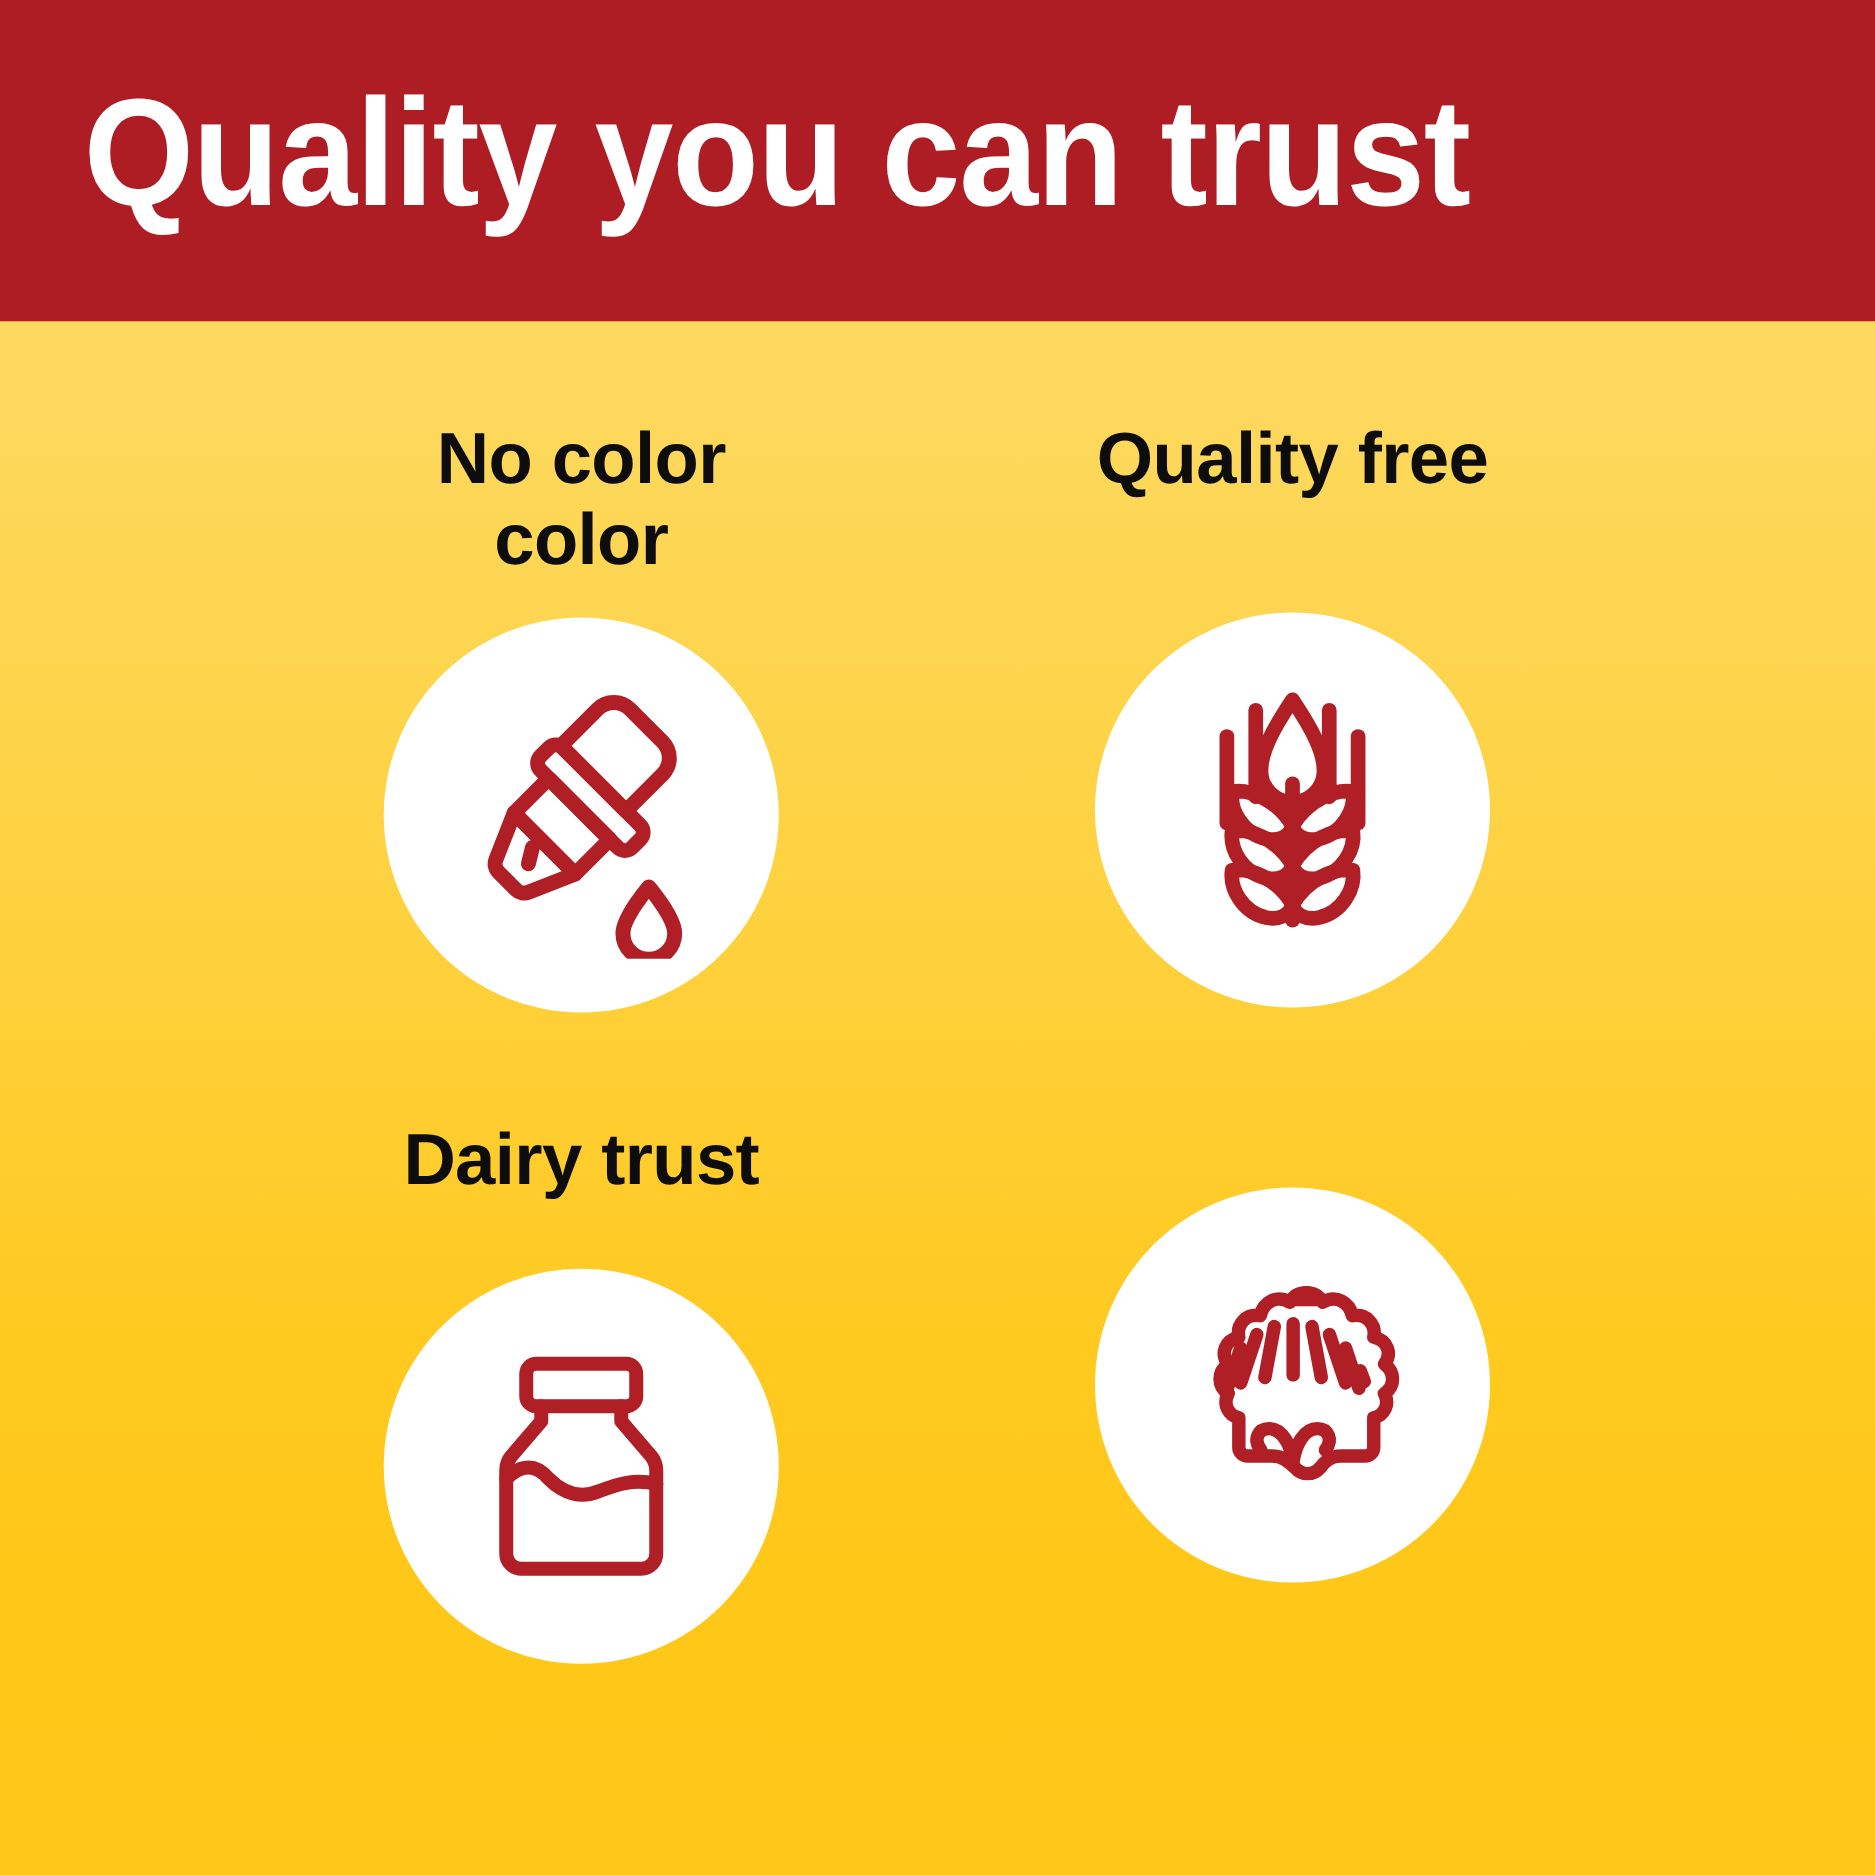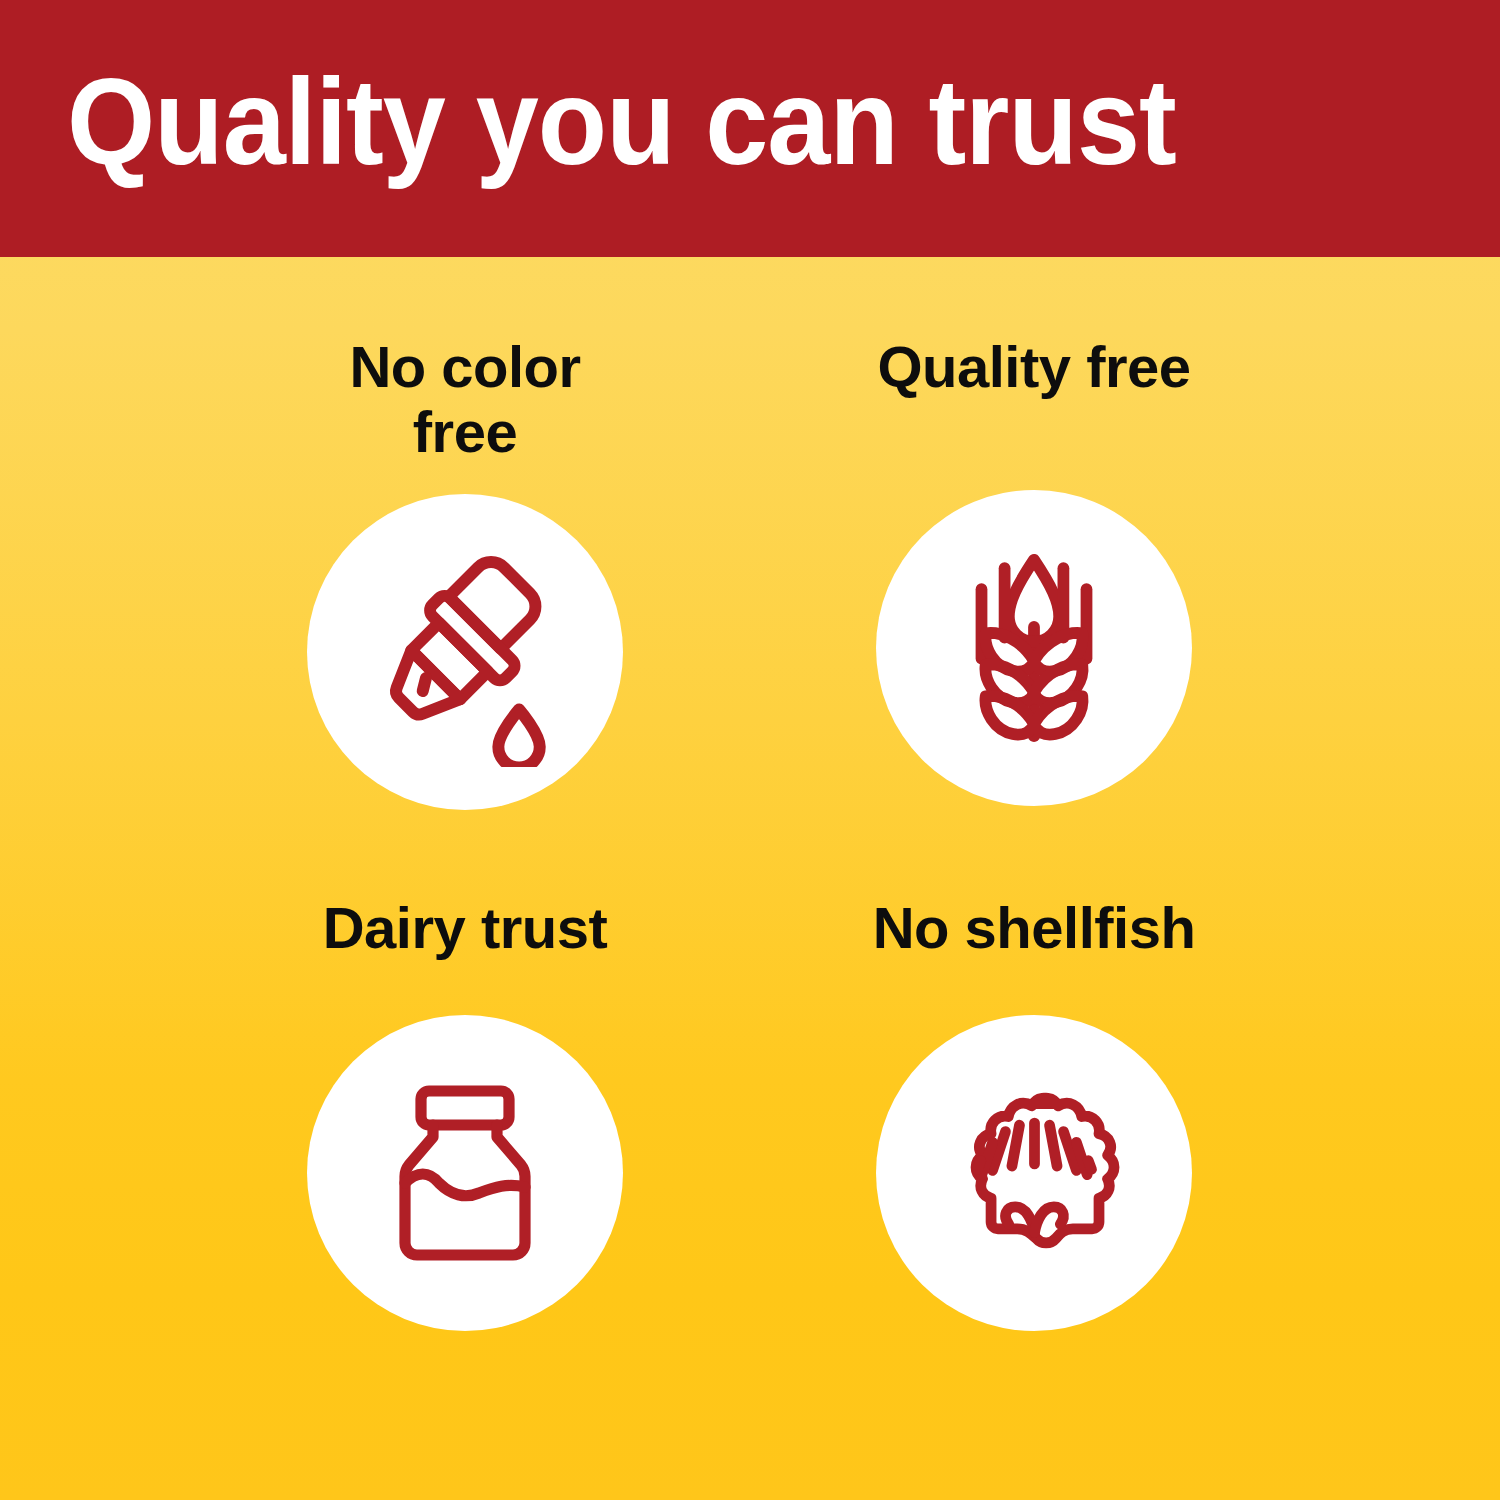--- a/index.html
+++ b/index.html
@@ -72,21 +72,21 @@
 
   <div class="header-band">
     <h1 class="header-title">Quality you can trust</h1>
   </div>
 
   <div class="badges">
 
     <div class="badge badge-r1 badge-c1">
       <div class="badge-label two-line">
         <div>No color</div>
-        <div>free</div>
+        <div>color</div>
       </div>
       <div class="badge-circle">
         <svg class="badge-icon" width="230" height="230" viewBox="0 0 100 100" fill="none" stroke="#B01F26" stroke-width="5.2" stroke-linecap="round" stroke-linejoin="round">
 
           <g transform="rotate(45 50 50)">
 
             <path d="M36 12 h16 a8 8 0 0 1 8 8 v18 h-32 v-18 a8 8 0 0 1 8 -8 z"></path>
 
             <path d="M29 38 h38 a3.5 3.5 0 0 1 3.5 3.5 v4 a3.5 3.5 0 0 1 -3.5 3.5 h-38 a3.5 3.5 0 0 1 -3.5 -3.5 v-4 a3.5 3.5 0 0 1 3.5 -3.5 z"></path>
 
@@ -141,23 +141,20 @@
           <path d="M32 9 h36 a4 4 0 0 1 4 4 v9 a4 4 0 0 1 -4 4 h-36 a4 4 0 0 1 -4 -4 v-9 a4 4 0 0 1 4 -4 z"></path>
 
           <path d="M34 26 v6 L22 46 a9 9 0 0 0 -2 5.6 V85 a6 6 0 0 0 6 6 h48 a6 6 0 0 0 6 -6 V51.6 a9 9 0 0 0 -2 -5.6 L66 32 v-6"></path>
 
           <path d="M20 55 c6 -6 12 -6 17 0 c6 6 13 8 20 5 c8 -3 14 -5 23 -3"></path>
         </svg>
       </div>
     </div>
 
     <div class="badge badge-r2 badge-c2">
-      <div class="badge-label">
-        <div>No shellfish</div>
-      </div>
       <div class="badge-circle">
         <svg class="badge-icon" width="215" height="215" viewBox="0 0 100 100" fill="none" stroke="#B01F26" stroke-width="5" stroke-linecap="round" stroke-linejoin="round">
 
           <path d="M50 18
                    c4 -4 9 -3 11 1
                    c5 -3 10 0 11 5
                    c5 -1 9 3 8 8
                    c5 1 7 6 4 10
                    c4 3 4 8 0 11
                    c2 4 0 8 -4 9

